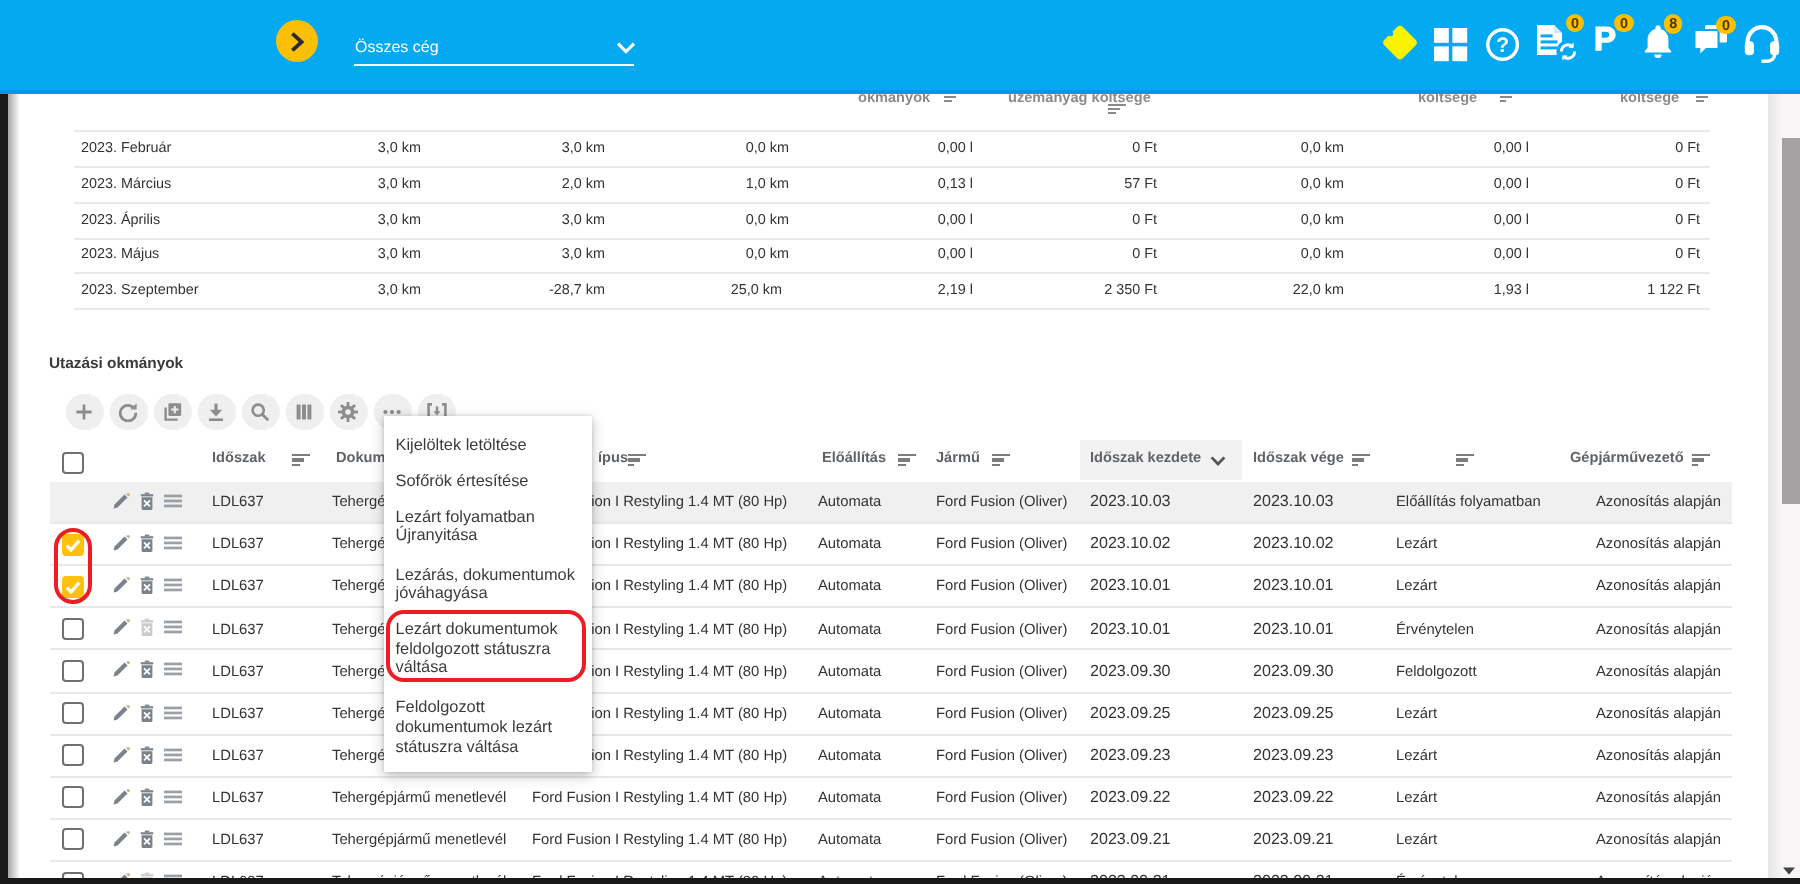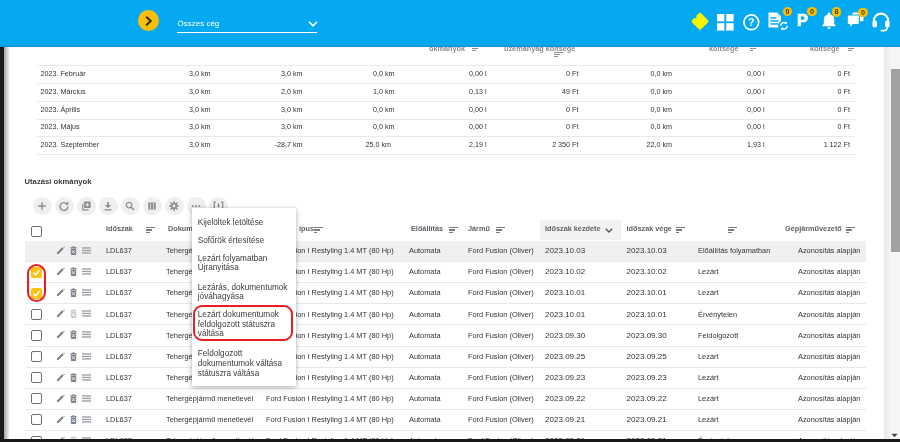--- a/index.html
+++ b/index.html
@@ -47,21 +47,21 @@
 <div class="mt num" style="left:416.5px;top:70.1px;width:70px">0,00 l</div>
 <div class="mt num" style="left:508.5px;top:70.1px;width:70px">0 Ft</div>
 <div class="mt num" style="left:602px;top:70.1px;width:70px">0,0 km</div>
 <div class="mt num" style="left:694.5px;top:70.1px;width:70px">0,00 l</div>
 <div class="mt num" style="left:780px;top:70.1px;width:70px">0 Ft</div>
 <div class="mt" style="left:40.5px;top:88.1px">2023. Március</div>
 <div class="mt num" style="left:140.5px;top:88.1px;width:70px">3,0 km</div>
 <div class="mt num" style="left:232.5px;top:88.1px;width:70px">2,0 km</div>
 <div class="mt num" style="left:324.5px;top:88.1px;width:70px">1,0 km</div>
 <div class="mt num" style="left:416.5px;top:88.1px;width:70px">0,13 l</div>
-<div class="mt num" style="left:508.5px;top:88.1px;width:70px">49 Ft</div>
+<div class="mt num" style="left:508.5px;top:88.1px;width:70px">57 Ft</div>
 <div class="mt num" style="left:602px;top:88.1px;width:70px">0,0 km</div>
 <div class="mt num" style="left:694.5px;top:88.1px;width:70px">0,00 l</div>
 <div class="mt num" style="left:780px;top:88.1px;width:70px">0 Ft</div>
 <div class="mt" style="left:40.5px;top:105.85px">2023. Április</div>
 <div class="mt num" style="left:140.5px;top:105.85px;width:70px">3,0 km</div>
 <div class="mt num" style="left:232.5px;top:105.85px;width:70px">3,0 km</div>
 <div class="mt num" style="left:324.5px;top:105.85px;width:70px">0,0 km</div>
 <div class="mt num" style="left:416.5px;top:105.85px;width:70px">0,00 l</div>
 <div class="mt num" style="left:508.5px;top:105.85px;width:70px">0 Ft</div>
 <div class="mt num" style="left:602px;top:105.85px;width:70px">0,0 km</div>
@@ -447,21 +447,21 @@
 <div class="mi" style="top:11.199999999999989px">Kijelöltek letöltése</div>
 <div class="mi" style="top:29.900000000000006px">Sofőrök értesítése</div>
 <div class="mi" style="top:47.0px">Lezárt folyamatban</div>
 <div class="mi" style="top:56.69999999999999px">Újranyitása</div>
 <div class="mi" style="top:76.0px">Lezárás, dokumentumok</div>
 <div class="mi" style="top:85.69999999999999px">jóváhagyása</div>
 <div class="mi" style="top:103.69999999999999px">Lezárt dokumentumok</div>
 <div class="mi" style="top:113.30000000000001px">feldolgozott státuszra</div>
 <div class="mi" style="top:122.80000000000001px">váltása</div>
 <div class="mi" style="top:142.2px">Feldolgozott</div>
-<div class="mi" style="top:152.60000000000002px">dokumentumok váltása</div>
+<div class="mi" style="top:152.60000000000002px">dokumentumok lezárt</div>
 <div class="mi" style="top:162.3px">státuszra váltása</div>
 <div class="a" style="left:0.9px;top:97.4px;width:99.6px;height:36.6px;border:2.4px solid #ee1d23;border-radius:9px"></div>
 </div>
 <div class="a" style="left:0;top:0;width:900px;height:47px;background:#04a9f2"></div>
 <div class="a" style="left:0;top:45.2px;width:900px;height:1.8px;background:rgba(0,60,110,0.14)"></div>
 <div class="a" style="left:137.5px;top:10px;width:21px;height:21px;border-radius:50%;background:#fcbf07"></div>
 <div class="a" style="left:143.5px;top:14.5px;line-height:0"><svg width="9" height="12" viewBox="0 0 9 12" style="">
         <path d="M2.2 1.8L6.8 6L2.2 10.2" stroke="#2b2b2b" stroke-width="1.9" fill="none"></path>
       </svg></div>
 <div class="a" style="left:177.5px;top:20.3px;font-size:8px;line-height:1;color:#fff">Összes cég</div>

